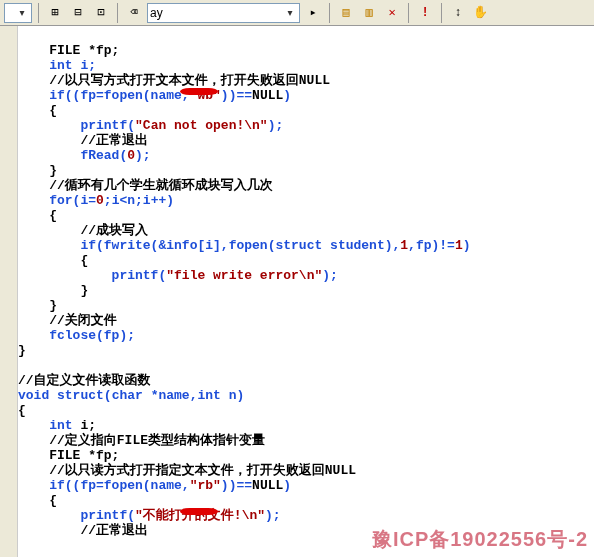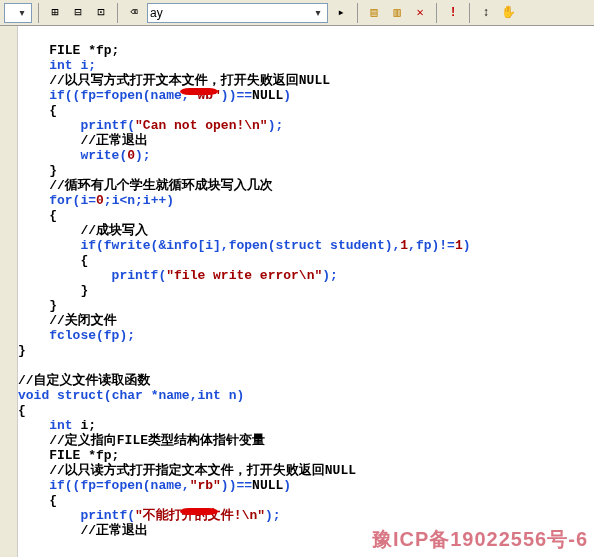--- a/index.html
+++ b/index.html
@@ -107,21 +107,21 @@
   <div class="tb-dropdown" style="width:28px">
     <span></span>
     <span class="arrow">▾</span>
   </div>
   <div class="tb-sep"></div>
   <div class="tb-btn">⊞</div>
   <div class="tb-btn">⊟</div>
   <div class="tb-btn">⊡</div>
   <div class="tb-sep"></div>
   <div class="tb-btn">⌫</div>
-  <div class="tb-dropdown" style="width:181px">
+  <div class="tb-dropdown" style="width:153px">
     <span>ay</span>
     <span class="arrow">▾</span>
   </div>
   <div class="tb-btn">▸</div>
   <div class="tb-sep"></div>
   <div class="tb-btn" style="color:#c08000">▤</div>
   <div class="tb-btn" style="color:#c08000">▥</div>
   <div class="tb-btn" style="color:#c00000">✕</div>
   <div class="tb-sep"></div>
   <div class="tb-btn" style="color:#c00000;font-weight:bold">!</div>
@@ -133,21 +133,21 @@
 <div class="editor">
   <div class="gutter"></div>
   <div class="code">
 <span>    FILE *fp;</span>
 <span class="kw">    int i;</span>
 <span class="cm">    //以只写方式打开文本文件，打开失败返回</span><span class="dn">NULL</span>
 <span class="kw">    if((fp=fopen(name,</span><span class="nm">"wb"</span><span class="kw">))==</span><span class="dn">NULL</span><span class="kw">)</span>
 <span>    {</span>
 <span class="kw">        printf(</span><span class="nm">"Can not open!\n"</span><span class="kw">);</span>
 <span class="cm">        //正常退出</span>
-<span class="kw">        write(</span><span class="nm">0</span><span class="kw">);</span>
+<span class="kw">        fRead(</span><span class="nm">0</span><span class="kw">);</span>
 <span>    }</span>
 <span class="cm">    //循环有几个学生就循环成块写入几次</span>
 <span class="kw">    for(i=</span><span class="nm">0</span><span class="kw">;i&lt;n;i++)</span>
 <span>    {</span>
 <span class="cm">        //成块写入</span>
 <span class="kw">        if(fwrite(&amp;info[i],</span><span class="kw">fopen</span><span class="kw">(</span><span class="kw">struct</span><span class="kw"> student),</span><span class="nm">1</span><span class="kw">,fp)!=</span><span class="nm">1</span><span class="kw">)</span>
 <span>        {</span>
 <span class="kw">            printf(</span><span class="nm">"file write error\n"</span><span class="kw">);</span>
 <span>        }</span>
 <span>    }</span>
@@ -162,14 +162,14 @@
 <span class="cm">    //定义指向FILE类型结构体指针变量</span>
 <span>    FILE *fp;</span>
 <span class="cm">    //以只读方式打开指定文本文件，打开失败返回</span><span class="dn">NULL</span>
 <span class="kw">    if((fp=fopen(name,</span><span class="nm">"rb"</span><span class="kw">))==</span><span class="dn">NULL</span><span class="kw">)</span>
 <span>    {</span>
 <span class="kw">        printf(</span><span class="nm">"不能打开的文件!\n"</span><span class="kw">);</span>
 <span class="cm">        //正常退出</span>
   </div>
   <div class="redmark" style="left:180px;top:62px"></div>
   <div class="redmark" style="left:180px;top:482px"></div>
-  <div class="watermark">豫ICP备19022556号-6</div>
+  <div class="watermark">豫ICP备19022556号-2</div>
 </div>
 
 </body></html>

